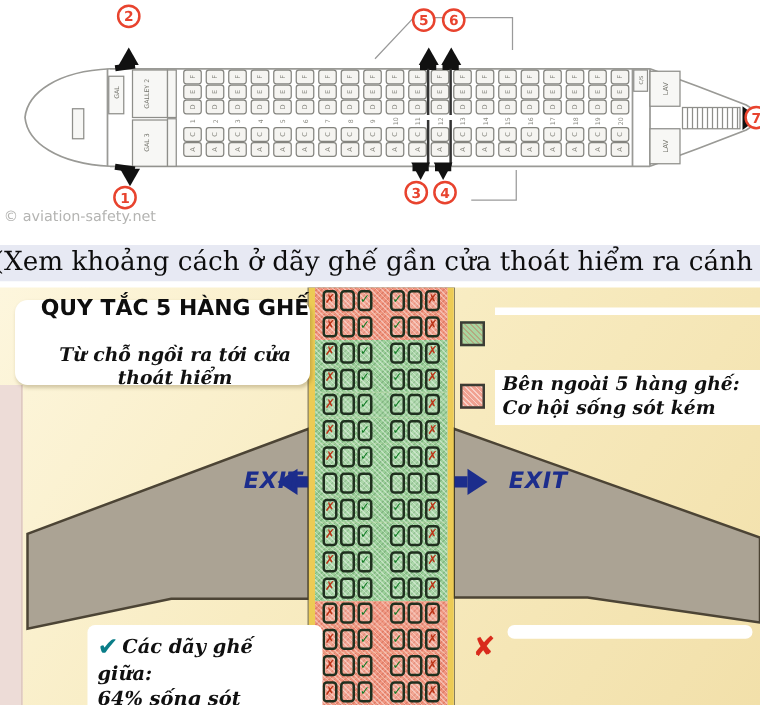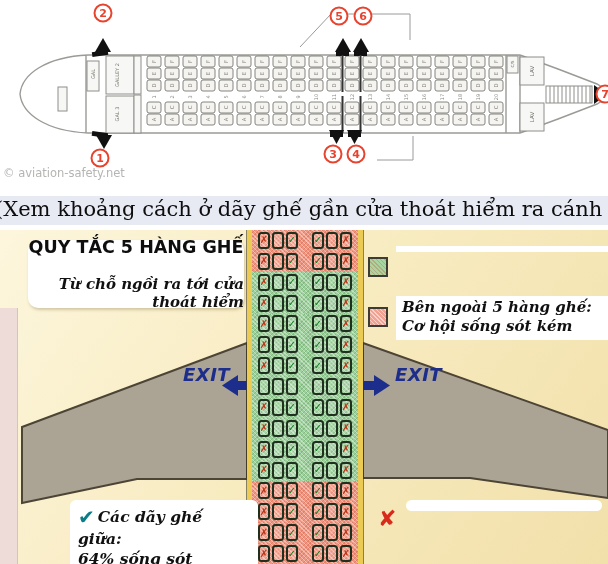--- a/index.html
+++ b/index.html
@@ -30,37 +30,37 @@
   .zone-red{background-color:#f0957f;
      background-image:repeating-linear-gradient(45deg,rgba(255,255,255,.38) 0 1px,transparent 1px 3px),
                       repeating-linear-gradient(-45deg,rgba(160,40,20,.20) 0 1px,transparent 1px 3px);}
   .grp{display:flex;gap:2px;}
   .grp.right{margin-left:auto;}
   .seat-cell{box-sizing:border-box;width:12px;height:17px;border:2px solid #20301f;border-radius:3.5px;
      background:rgba(255,255,255,.16);display:flex;align-items:center;justify-content:center;
      font:bold 10px "DejaVu Sans","Liberation Sans",sans-serif;line-height:1;}
   .mk-v{color:#0e7a22;} .mk-x{color:#ba3316;}
   
-  .titlebox{position:absolute;left:28px;top:10px;width:216px;height:68px;background:#fff;
+  .titlebox{position:absolute;left:12px;top:10px;width:216px;height:68px;background:#fff;
      border-radius:10px;box-shadow:1px 2px 3px rgba(90,70,20,.25);
-     display:flex;flex-direction:column;justify-content:center;}
+     display:flex;flex-direction:column;justify-content:center;padding-left:20px;}
   .rule-title{font:bold 17.5px "DejaVu Sans","Liberation Sans",sans-serif;text-align:center;color:#0e0e0e;}
-  .rule-sub{font:bold italic 15px "DejaVu Serif","Liberation Serif",serif;text-align:right;margin-top:18px;color:#111;}
+  .rule-sub{font:bold italic 15px "DejaVu Serif","Liberation Serif",serif;text-align:center;margin-top:18px;color:#111;}
   
   .lg-swatch{position:absolute;width:20px;height:20px;border:2px solid #3c3c34;box-sizing:border-box;}
   .sw-green{left:368px;top:27px;background-color:#a9d6a0;
      background-image:repeating-linear-gradient(45deg,rgba(200,90,70,.35) 0 1px,transparent 1px 3px);}
   .sw-red{left:368px;top:77px;background-color:#f0a191;
      background-image:repeating-linear-gradient(45deg,rgba(255,255,255,.5) 0 1px,transparent 1px 3px);}
   .lg-box{position:absolute;left:396px;width:206px;background:#fff;padding:2px 6px 4px;
      font:bold italic 15px "DejaVu Serif","Liberation Serif",serif;line-height:1.28;color:#101010;}
   .lg1{top:16px;} .lg2{top:66px;}
   
-  .exit-word{position:absolute;top:134px;font:bold italic 18px "DejaVu Sans","Liberation Sans",sans-serif;
-     color:#1c2d8c;letter-spacing:.5px;}
+  .exit-word{position:absolute;top:144px;font:bold italic 18px "DejaVu Sans","Liberation Sans",sans-serif;
+     color:#1c2d8c;letter-spacing:.5px;margin-left:12px;}
   .exit-left{left:183px;} .exit-right{left:395px;}
   
   .note{position:absolute;background:#fff;border-radius:6px;
      font:bold italic 15.5px "DejaVu Serif","Liberation Serif",serif;line-height:1.3;
      padding:5px 8px 6px;color:#101010;}
   .note-left{left:70px;top:270px;width:172px;}
   .note-right{left:406px;top:270px;width:180px;}
   .nmark-check{color:#0a7d88;font:bold 20px "DejaVu Sans",sans-serif;font-style:normal;
      margin-right:3px;vertical-align:-2px;}
   .nmark-x{position:absolute;left:-28px;top:6px;color:#d92b1c;

